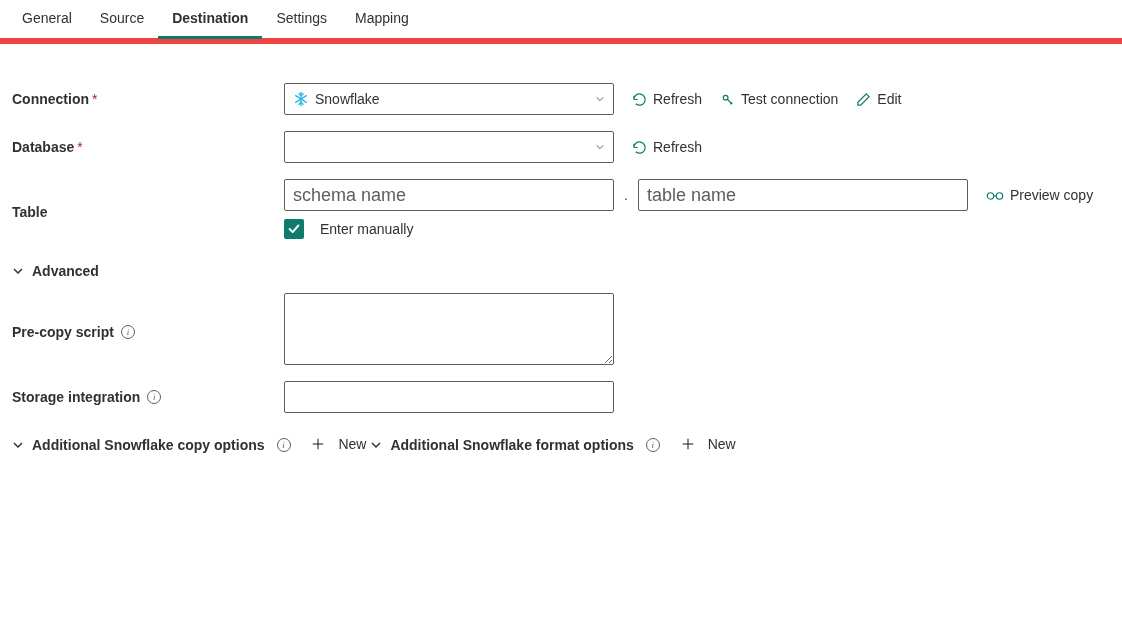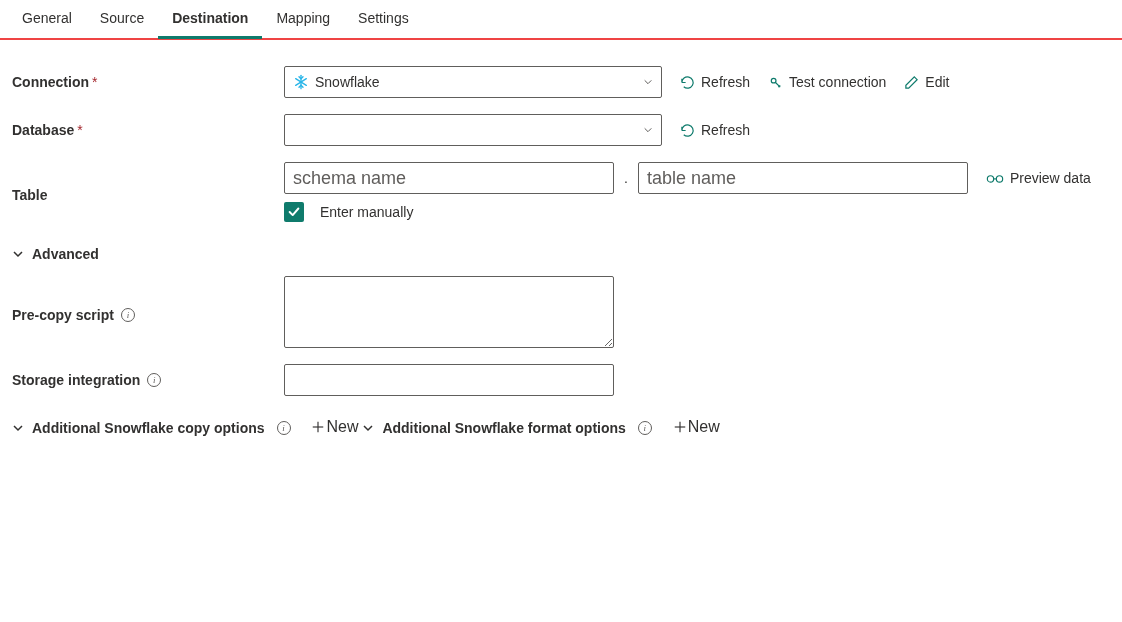--- a/index.html
+++ b/index.html
@@ -5,24 +5,24 @@
     * { box-sizing: border-box; margin: 0; padding: 0; }
     body {
       font-family: "Segoe UI", -apple-system, BlinkMacSystemFont, sans-serif;
       font-size: 14px;
       color: #323130;
       width: 1122px;
       background: #fff;
     }
     .tabs {
       display: flex;
-      border-bottom: 2px solid #ef4444;
+      border-bottom: 6px solid #ef4444;
       padding: 0 8px;
       gap: 0;
-      margin-bottom: 18px;
+      margin-bottom: 31px;
     }
     .tab {
       padding: 10px 14px 10px;
       cursor: pointer;
       font-size: 14px;
       color: #323130;
       border-bottom: 3px solid transparent;
       margin-bottom: -1px;
     }
     .tab.active {
@@ -48,21 +48,21 @@
       align-items: center;
       gap: 3px;
     }
     .required { color: #a4262c; font-weight: 400; }
     .control-col {
       display: flex;
       align-items: center;
       gap: 18px;
     }
     .select-box {
-      width: 378px;
+      width: 330px;
       height: 32px;
       border: 1px solid #605e5c;
       border-radius: 2px;
       display: flex;
       align-items: center;
       padding: 0 8px;
       justify-content: space-between;
       cursor: pointer;
       background: #fff;
     }
@@ -159,43 +159,43 @@
       font-size: 9px;
       color: #605e5c;
       font-style: italic;
       font-family: Georgia, serif;
       font-weight: normal;
       margin-left: 4px;
     }
     .new-btn {
       display: inline-flex;
       align-items: center;
-      gap: 0;
-      cursor: pointer;
-      font-size: 16px;
+      gap: 12px;
+      cursor: pointer;
+      font-size: 14px;
       margin-left: 16px;
       margin-bottom: 24px;
     }
     .plus-icon {
       width: 16px;
       height: 16px;
       display: inline-flex;
       align-items: center;
       justify-content: center;
     }
   </style>
 </head>
 <body>
 
 <div class="tabs">
   <div class="tab">General</div>
   <div class="tab">Source</div>
   <div class="tab active">Destination</div>
+  <div class="tab">Settings</div>
   <div class="tab">Mapping</div>
-  <div class="tab">Settings</div>
 </div>
 
 <div class="form-area">
 
   
   <div class="row">
     <div class="label">
       <span>Connection</span>
         <span class="required">*</span>
     </div>
@@ -276,21 +276,21 @@
       <div class="control-col">
         <input class="input-box" placeholder="schema name" style="">
         <span class="dot-sep">.</span>
         <input class="input-box" placeholder="table name" style="">
         <span class="action-link">
           <svg viewBox="0 0 20 12" width="18" height="12" fill="none" stroke="currentColor" stroke-width="1.3">
               <circle cx="5" cy="7" r="3.5"></circle>
               <circle cx="15" cy="7" r="3.5"></circle>
               <path d="M8.5 7h3"></path>
             </svg>
-          <span>Preview data</span>
+          <span>Preview copy</span>
         </span>
       </div>
       <div class="checkbox-wrap">
         <span class="checkbox">
           <svg viewBox="0 0 16 16" width="14" height="14" fill="none" stroke="#fff" stroke-width="2.2" stroke-linecap="round" stroke-linejoin="round">
               <path d="M3 8l3.5 3.5L13 4"></path>
             </svg>
         </span>
         <span>Enter manually</span>
       </div>

